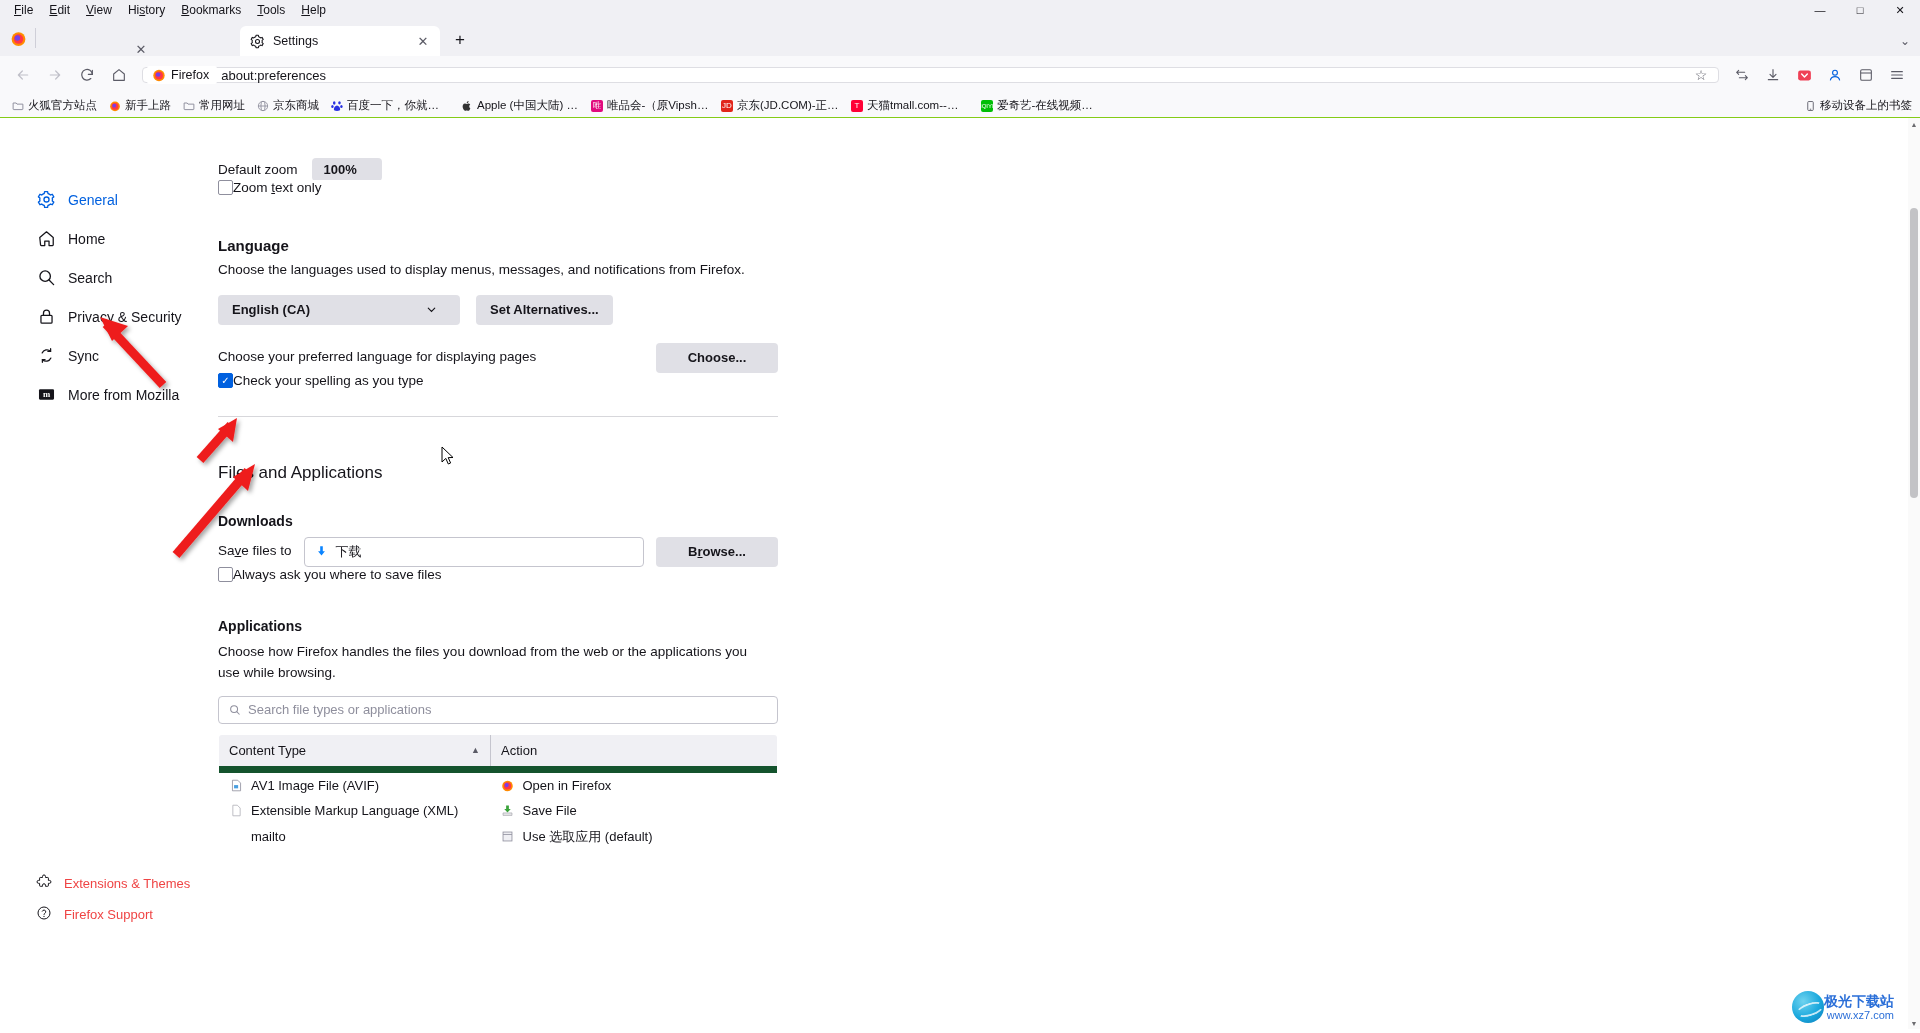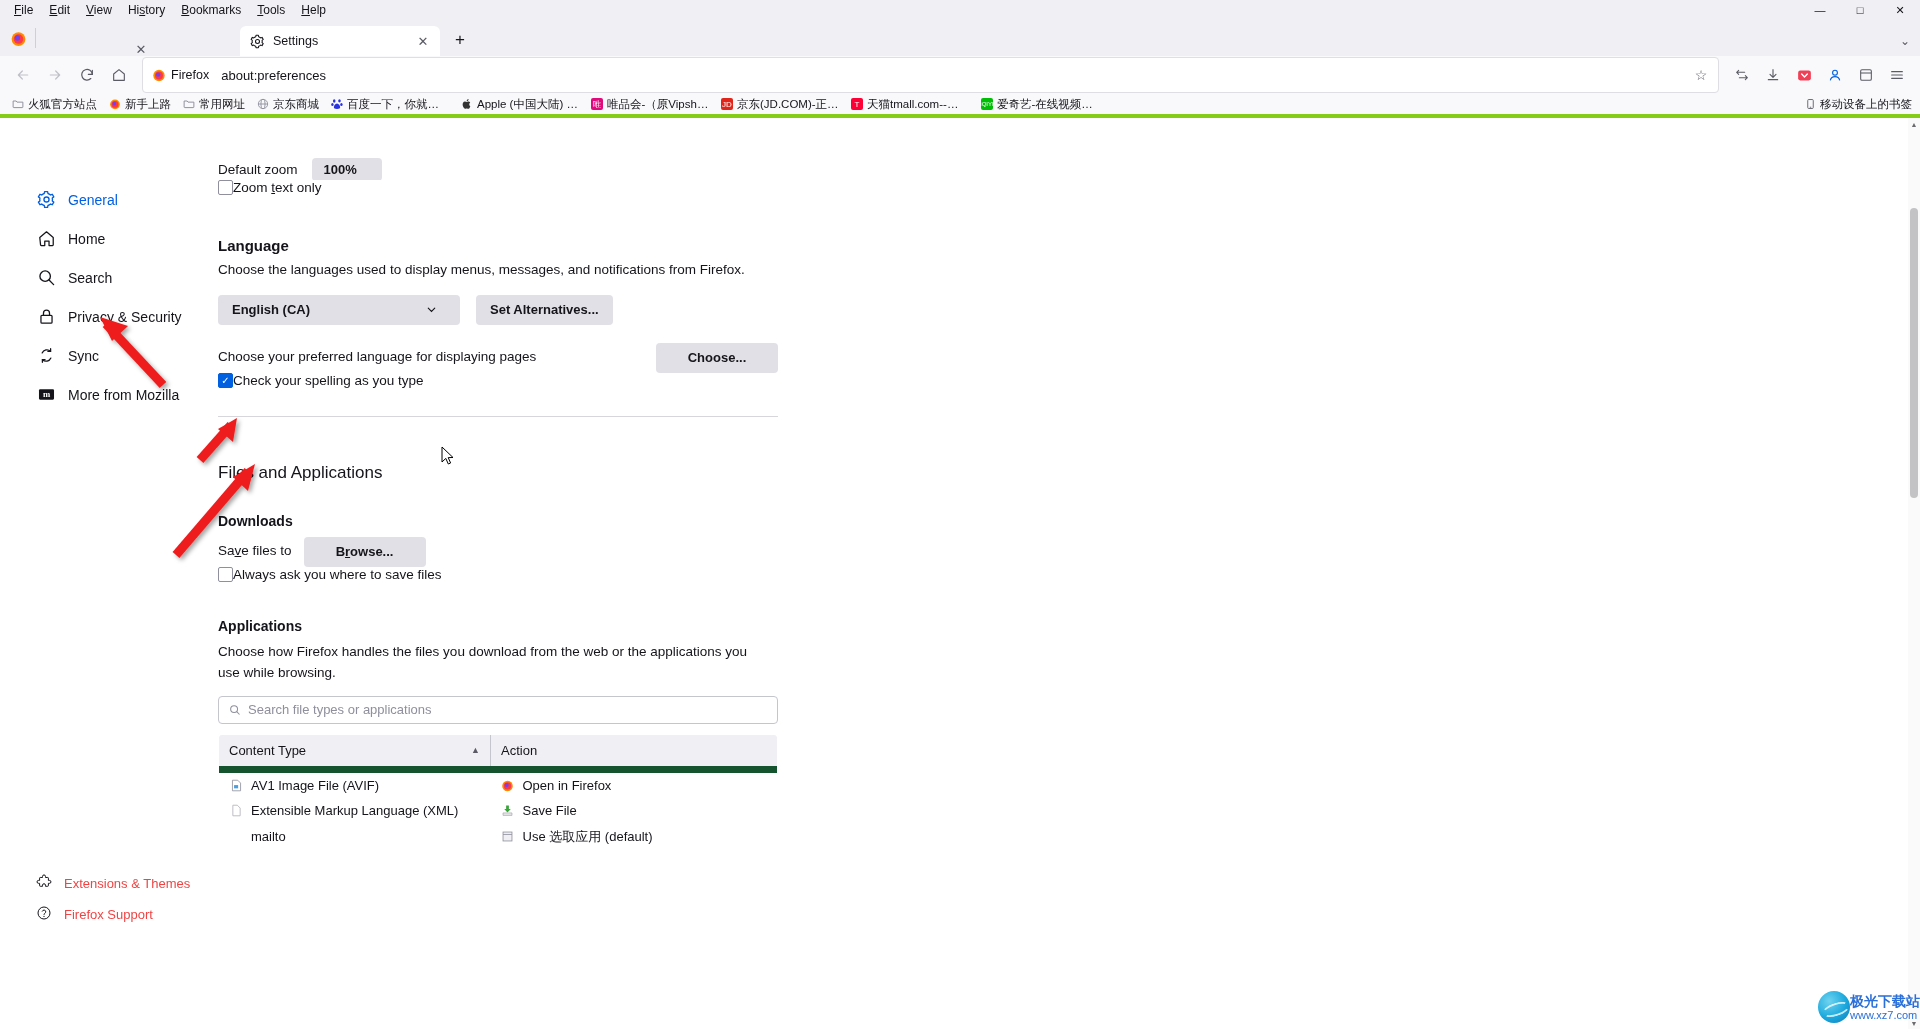--- a/index.html
+++ b/index.html
@@ -65,42 +65,42 @@
     height: 38px; background: #f9f9fb;
     display: flex; align-items: center; padding: 0 8px; gap: 2px;
   }
   .navbtn {
     width: 30px; height: 30px; border-radius: 4px;
     display: flex; align-items: center; justify-content: center;
     color: #5b5b66;
   }
   .navbtn.disabled { color: #bfbfc8; }
   .urlbar {
-    flex: 1; height: 36px; margin: 0 6px;
+    flex: 1; height: 16px; margin: 0 6px;
     background: #ffffff; border: 1px solid #dedee3; border-radius: 4px;
     display: flex; align-items: center; padding: 0 4px; gap: 4px;
   }
   .idbadge {
     display: flex; align-items: center; gap: 5px;
     background: #ffffff; border-radius: 3px; padding: 2px 8px 2px 5px;
     font-size: 12.5px; color: #15141a;
   }
   .urltext { flex: 1; font-size: 13px; color: #15141a; }
   .starbtn {
     width: 26px; height: 26px; display: flex;
     align-items: center; justify-content: center; color: #5b5b66; font-size: 14px;
   }
   .navright { display: flex; align-items: center; gap: 1px; }
   .navright .navbtn { width: 30px; }
   
   .bmbar {
     height: 24px; background: #f9f9fb;
     display: flex; align-items: center; padding: 0 6px;
     font-size: 11.5px; color: #15141a; position: relative;
-    border-bottom: 4px solid #84cc16;
+    border-bottom: 1px solid #84cc16;
   }
   .bm {
     display: flex; align-items: center; gap: 4px;
     padding: 2px 6px; border-radius: 3px; white-space: nowrap;
     max-width: 130px; overflow: hidden;
   }
   .bm .bmlabel { overflow: hidden; text-overflow: ellipsis; white-space: nowrap; }
   .bmicon {
     width: 12px; height: 12px; flex: 0 0 auto;
     display: flex; align-items: center; justify-content: center;
@@ -238,22 +238,22 @@
   }
   .vscroll .arrowup, .vscroll .arrowdn {
     position: absolute; left: 0; width: 12px; height: 12px;
     display: flex; align-items: center; justify-content: center;
     font-size: 7px; color: #6b6b6f;
   }
   .vscroll .arrowup { top: 0; }
   .vscroll .arrowdn { bottom: 0; }
   
   .watermark {
-    position: absolute; right: 0; bottom: 6px;
-    display: flex; align-items: center; gap: 0;
+    position: absolute; right: 26px; bottom: 6px;
+    display: flex; align-items: center; gap: 0; text-align: right;
   }
   .wm-globe {
     width: 32px; height: 32px; border-radius: 50%;
     background: radial-gradient(circle at 35% 32%, #6fd3ef 0%, #1aa8dd 55%, #0d7ab8 100%);
     position: relative; flex: 0 0 auto;
   }
   .wm-globe::after {
     content: ""; position: absolute; left: 4px; top: 12px;
     width: 24px; height: 9px; border-radius: 50%;
     border: 2px solid rgba(255,255,255,.75); border-left-color: transparent;
@@ -582,20 +582,26 @@
     </div>
 
     <div class="hr"></div>
 
     <h2 class="secthead">Files and Applications</h2>
 
     <h3 class="subhead" style="margin-top:30px">Downloads</h3>
 
     <div class="ctlrow" style="margin-top:8px;gap:12px">
       <span class="desc">Sa<u>v</u>e files to</span>
+      <div class="pathfield">
+        <svg width="13" height="13" viewBox="0 0 16 16" fill="#0a84ff">
+          <path d="M6.4 1.6h3.2v6h2.6L8 13 3.8 7.6h2.6z"></path>
+        </svg>
+        <span>下载</span>
+      </div>
       <div class="btn" style="min-width:122px">
         <span>B<u>r</u>owse...</span>
       </div>
     </div>
 
     <div class="cbrow">
       <span class="cbox"></span>
       <span>Always ask you where to save files</span>
     </div>
 

